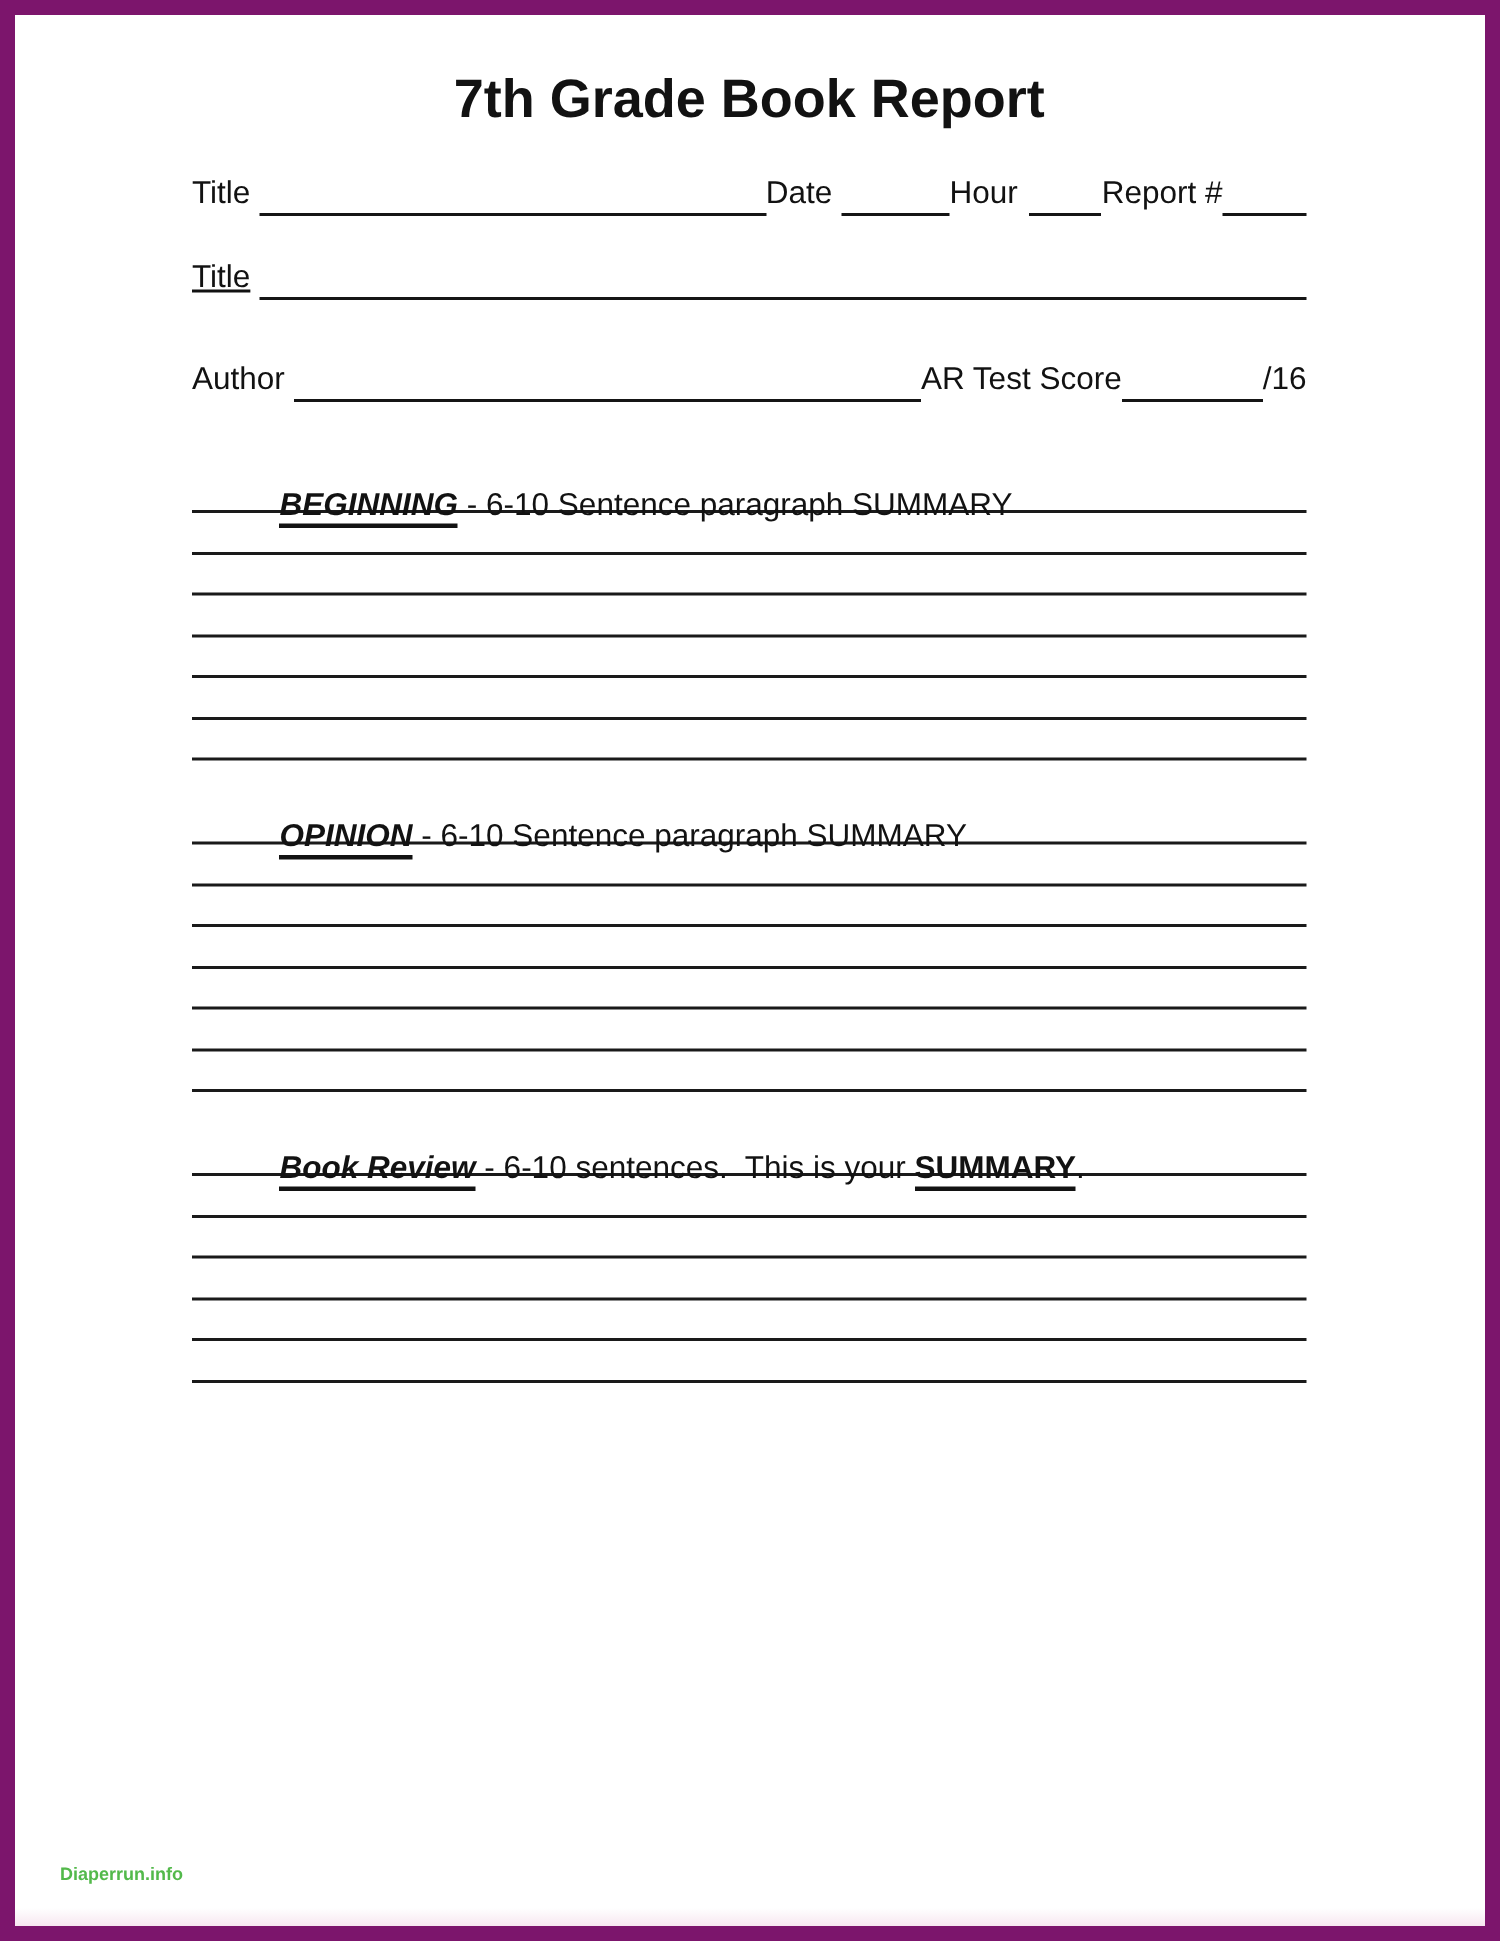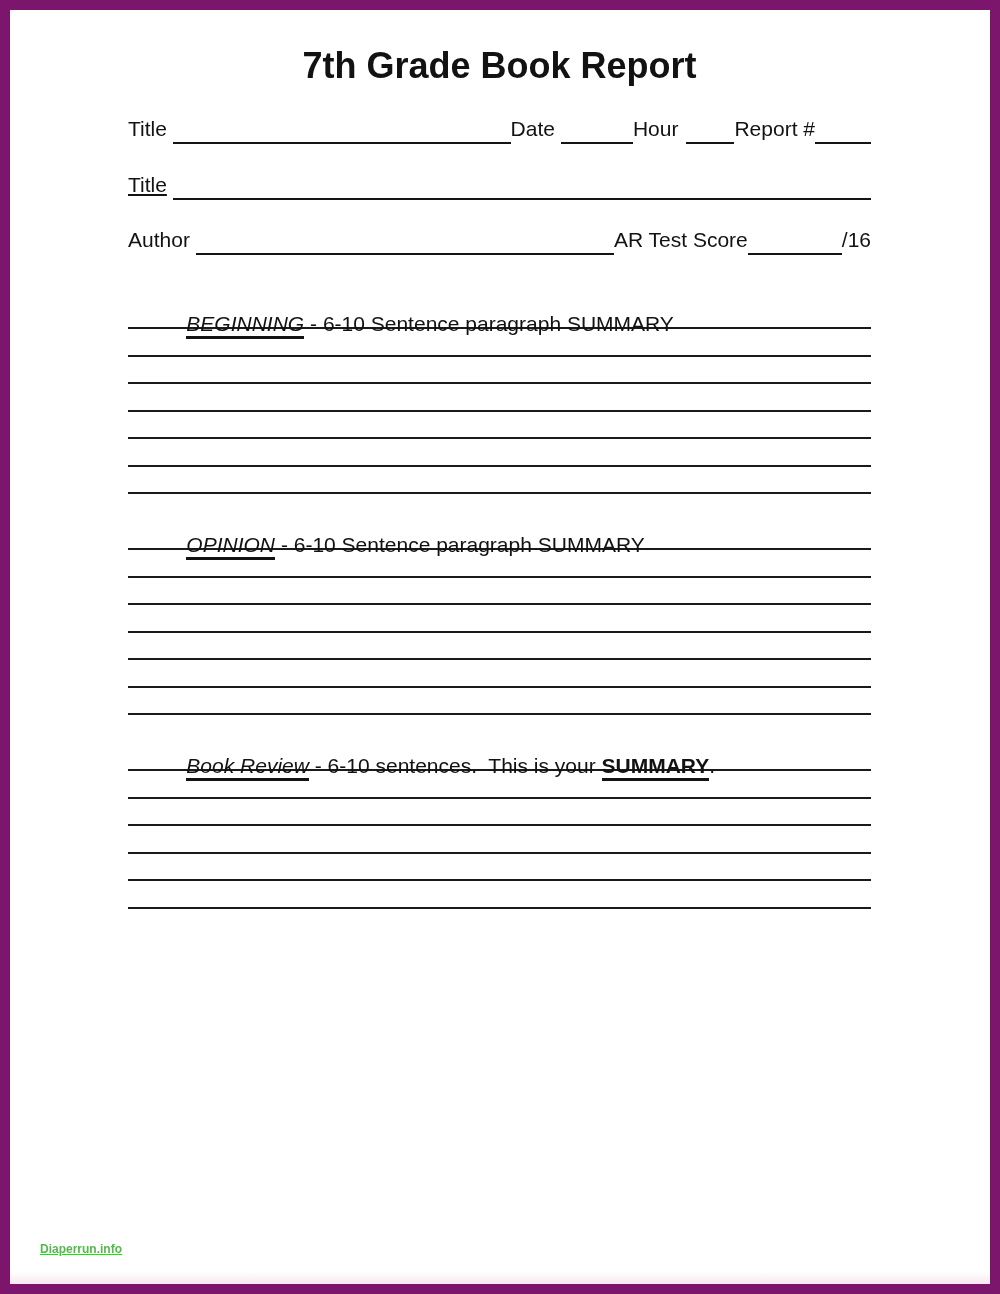--- a/index.html
+++ b/index.html
@@ -29,41 +29,41 @@
   .field-row {
     display: flex;
     align-items: flex-end;
     height: 30px;
     font-size: 21px;
     line-height: 30px;
     white-space: pre;
   }
   .row-name   { margin-top: 32px; }
   .row-title  { margin-top: 26px; text-decoration: underline; }
-  .row-author { margin-top: 25px; }
+  .row-author { margin-top: 38px; }
   .blank {
     display: inline-block;
     box-sizing: border-box;
     height: 26px;
     border-bottom: 2px solid #151515;
   }
   .blank.grow { flex: 1 1 auto; }
   .gap6 { margin-left: 6px; }
   .gap8 { margin-left: 8px; }
   .section .sec-head {
     margin-top: 6px;
     height: 30px;
     font-size: 21px;
     line-height: 30px;
     white-space: pre-wrap;
   }
   #sections .section:first-child .sec-head { margin-top: 24px; }
   .sec-title {
     display: inline-block;
-    font-weight: normal;
+    font-weight: bold;
     font-style: italic;
     border-bottom: 3px solid #121212;
     line-height: 25px;
   }
   .sec-emph {
     display: inline-block;
     font-weight: bold;
     border-bottom: 3px solid #121212;
     line-height: 25px;
   }
@@ -164,15 +164,15 @@
             <div class="line"></div>
             <div class="line"></div>
             <div class="line"></div>
             <div class="line"></div>
           </div>
       </div>
 
     </div>
   </div>
 
-  <div class="watermark" style="color: rgb(83, 185, 75); text-decoration: underline;">Diaperrun.info</div>
+  <div class="watermark" style="color: rgb(83, 185, 75);">Diaperrun.info</div>
   <div class="bottom-tint"></div>
 </div>
 
 </body></html>

